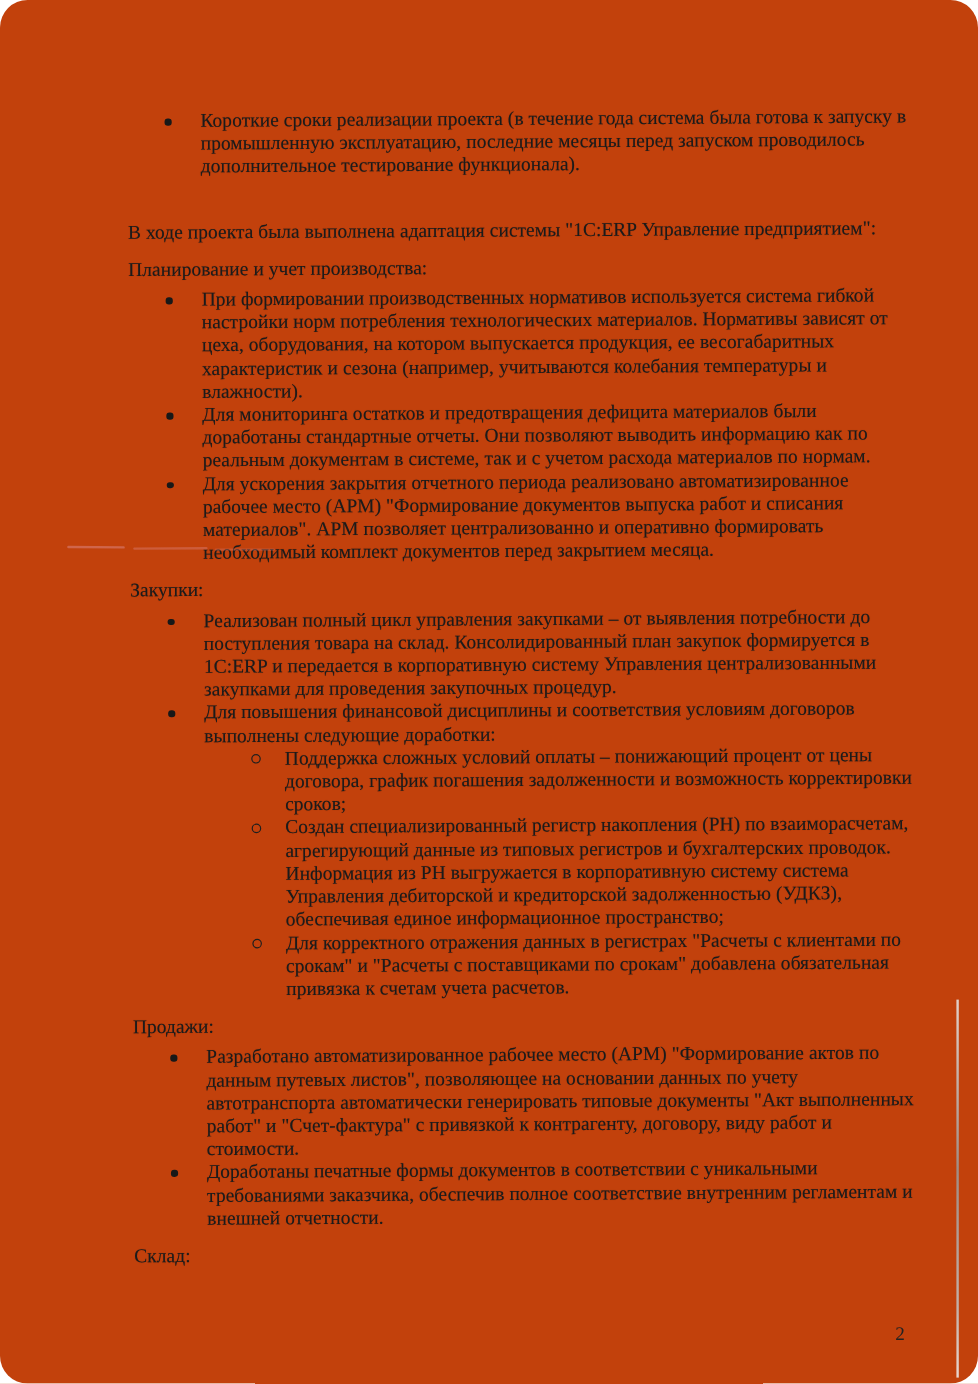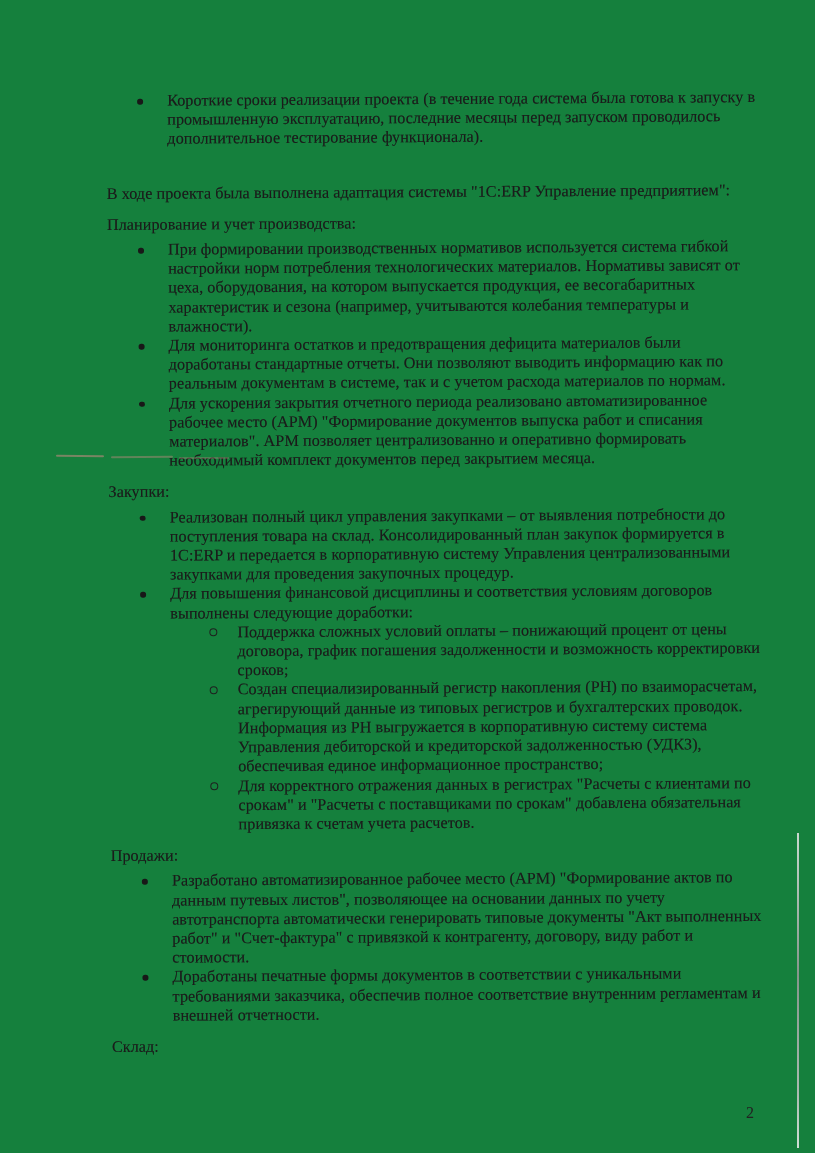--- a/index.html
+++ b/index.html
@@ -4,24 +4,25 @@
 <style>
   html, body {
     margin: 0;
     padding: 0;
     background: #ffffff;
   }
   .page {
     position: relative;
     width: 815px;
     height: 1153px;
-    background: #15803d;
+    background: #c2410c;
     overflow: hidden;
     font-family: "Liberation Serif", "DejaVu Serif", serif;
     color: #1b1b1b;
+    border-radius: 23px;
   }
   .content {
     position: absolute;
     left: 106px;
     top: 84px;
     width: 652px;
     font-size: 16.2px;
     line-height: 19.2px;
     letter-spacing: 0.05px;
     transform: rotate(-0.35deg);

